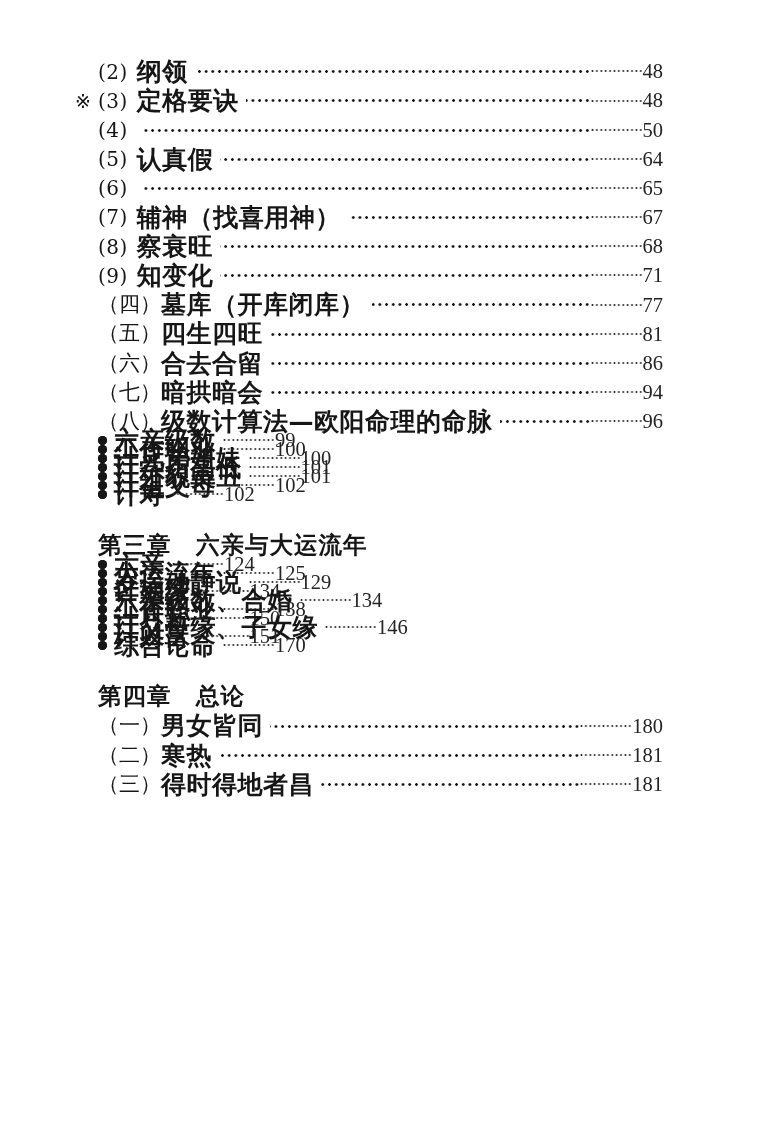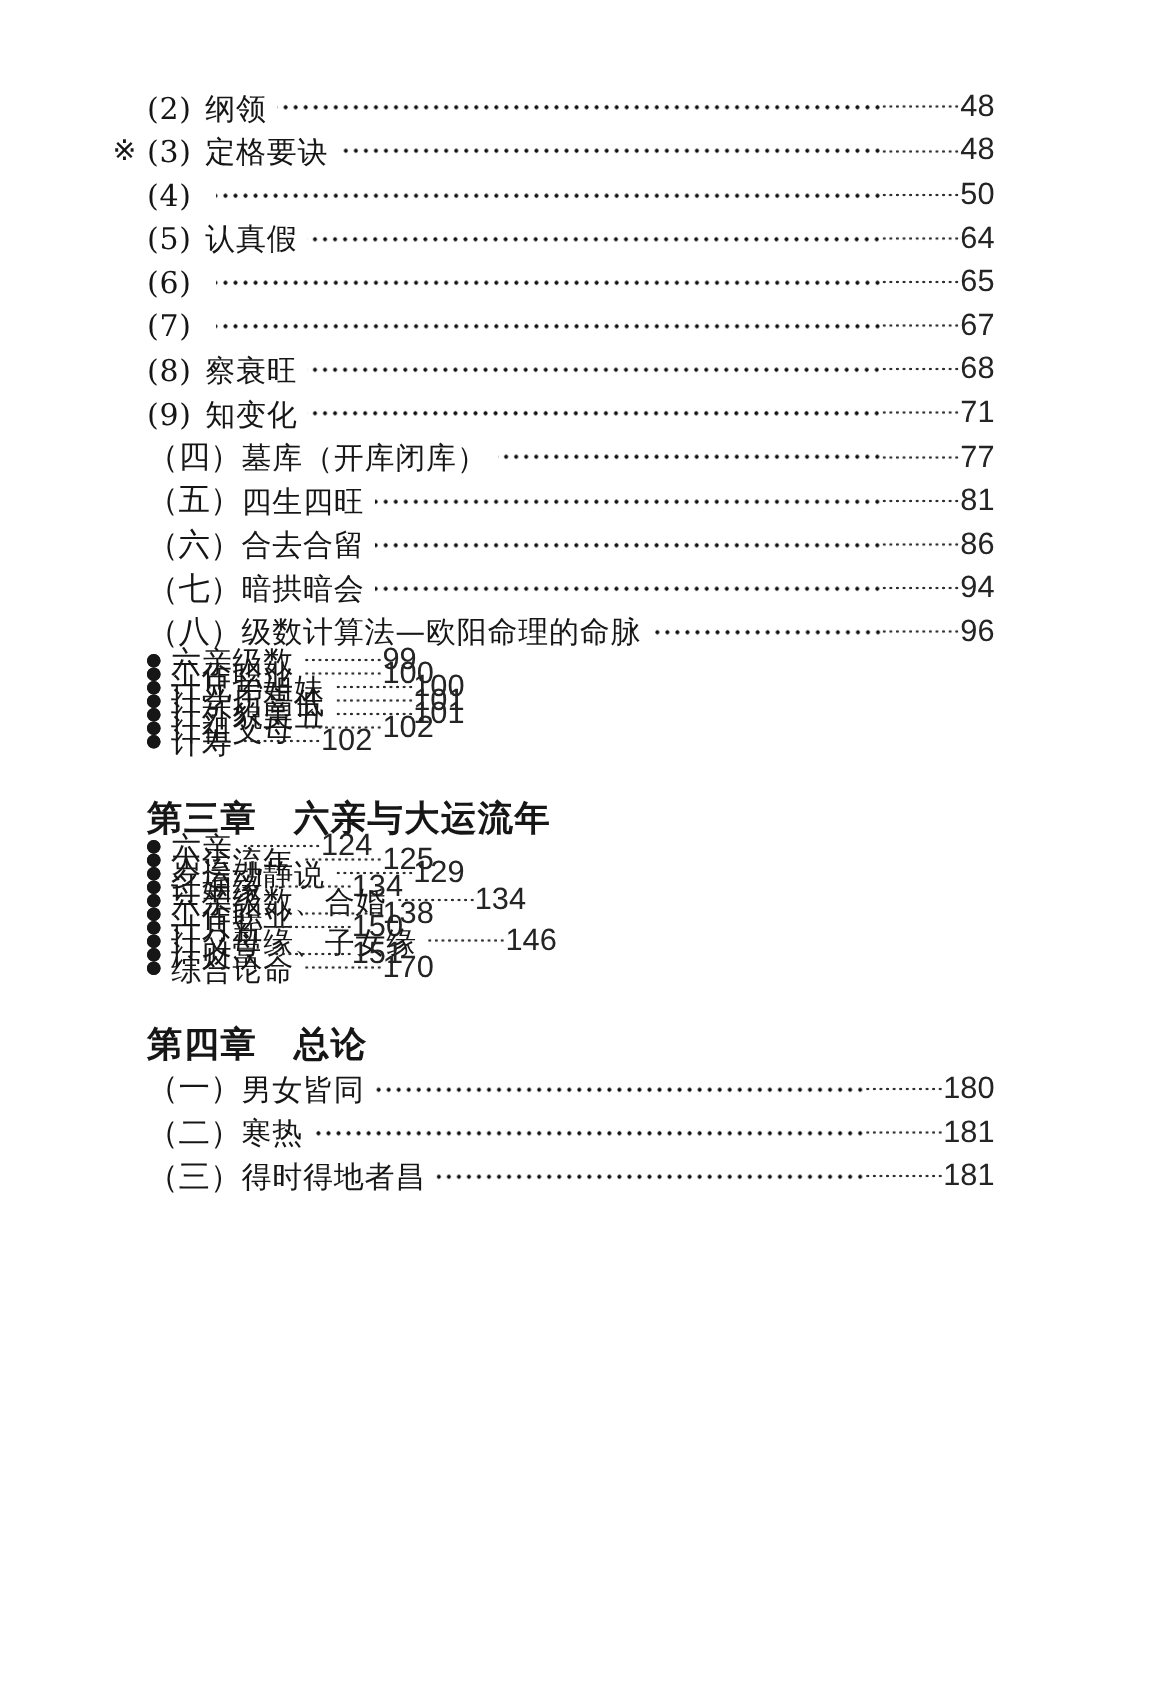--- a/index.html
+++ b/index.html
@@ -45,23 +45,24 @@
     line-height: 1;
   }
   .row.sub .prefix {
     font-family: "DejaVu Serif", "Liberation Serif", serif;
     margin-right: 9px;
     letter-spacing: 0.5px;
   }
   .row.section .prefix { font-size: 21px; }
   .title {
     flex: 0 0 auto;
-    font-size: 20px;
+    font-size: 25px;
     line-height: 1;
     letter-spacing: 0.5px;
+    font-weight: bold;
   }
   .row.chapter { height: 29.17px; margin-top: 32px; }
   .row.chapter .title {
     font-size: 23.5px;
     font-weight: 700;
     letter-spacing: 1px;
   }
   .leader {
     flex: 1 1 auto;
     min-width: 0;
@@ -76,21 +77,21 @@
     flex: 0 0 auto;
     width: 52px;
     align-self: stretch;
     background-image: radial-gradient(circle, #2e2e2e 0.85px, transparent 1.15px);
     background-size: 4.4px 4.4px;
     background-repeat: repeat-x;
     background-position: right center;
   }
   .pagenum {
     flex: 0 0 auto;
-    font-family: Liberation Sans, sans-serif;
+    font-family: Liberation Serif, serif;
     font-size: 20.5px;
     line-height: 1;
     color: #242424;
     text-align: right;
   }
 </style>
 </head>
 <body>
 
 <div class="page">
@@ -130,20 +131,21 @@
       <div class="row sub">
 
     <span class="prefix">(6)</span>
     <span class="leader"></span>
     <span class="leader-fine"></span>
     <span class="pagenum">65</span>
   </div>
       <div class="row sub">
 
     <span class="prefix">(7)</span>
+    <span class="title">辅神（找喜用神）</span>
     <span class="leader"></span>
     <span class="leader-fine"></span>
     <span class="pagenum">67</span>
   </div>
       <div class="row sub">
 
     <span class="prefix">(8)</span>
     <span class="title">察衰旺</span>
     <span class="leader"></span>
     <span class="leader-fine"></span>

